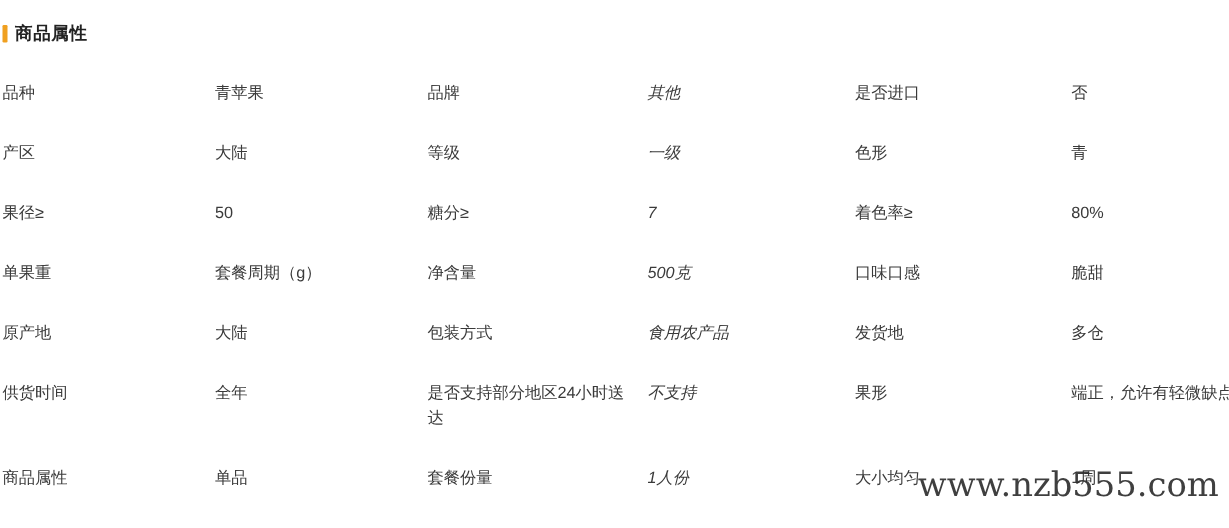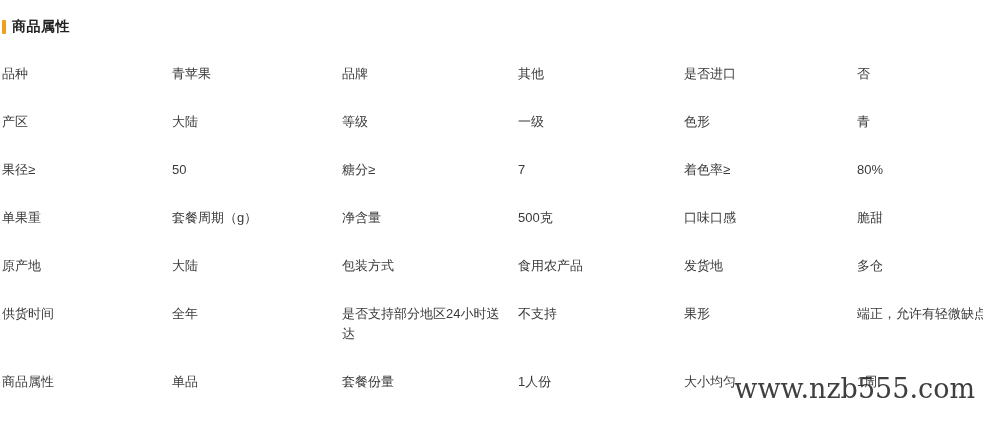--- a/index.html
+++ b/index.html
@@ -47,21 +47,21 @@
   .attr-table td {
     vertical-align: top;
     padding: 14px 8px 14px 0;
     font-size: 13px;
     line-height: 20px;
     color: #3a3a3a;
   }
   .attr-table tr td:nth-child(1) { width: 162px; padding-left: 2px; }
   .attr-table tr td:nth-child(2) { width: 162px; }
   .attr-table tr td:nth-child(3) { width: 168px; }
-  .attr-table tr td:nth-child(4) { width: 158px; }
+  .attr-table tr td:nth-child(4) { width: 158px; font-style: italic; }
   .attr-table tr td:nth-child(5) { width: 165px; }
   .attr-table tr td:nth-child(6) { width: 168px; }
   .attr-label {
     color: #6b6b6b;
   }
   .attr-value {
     color: #2b2b2b;
   }
   .watermark {
     position: absolute;

